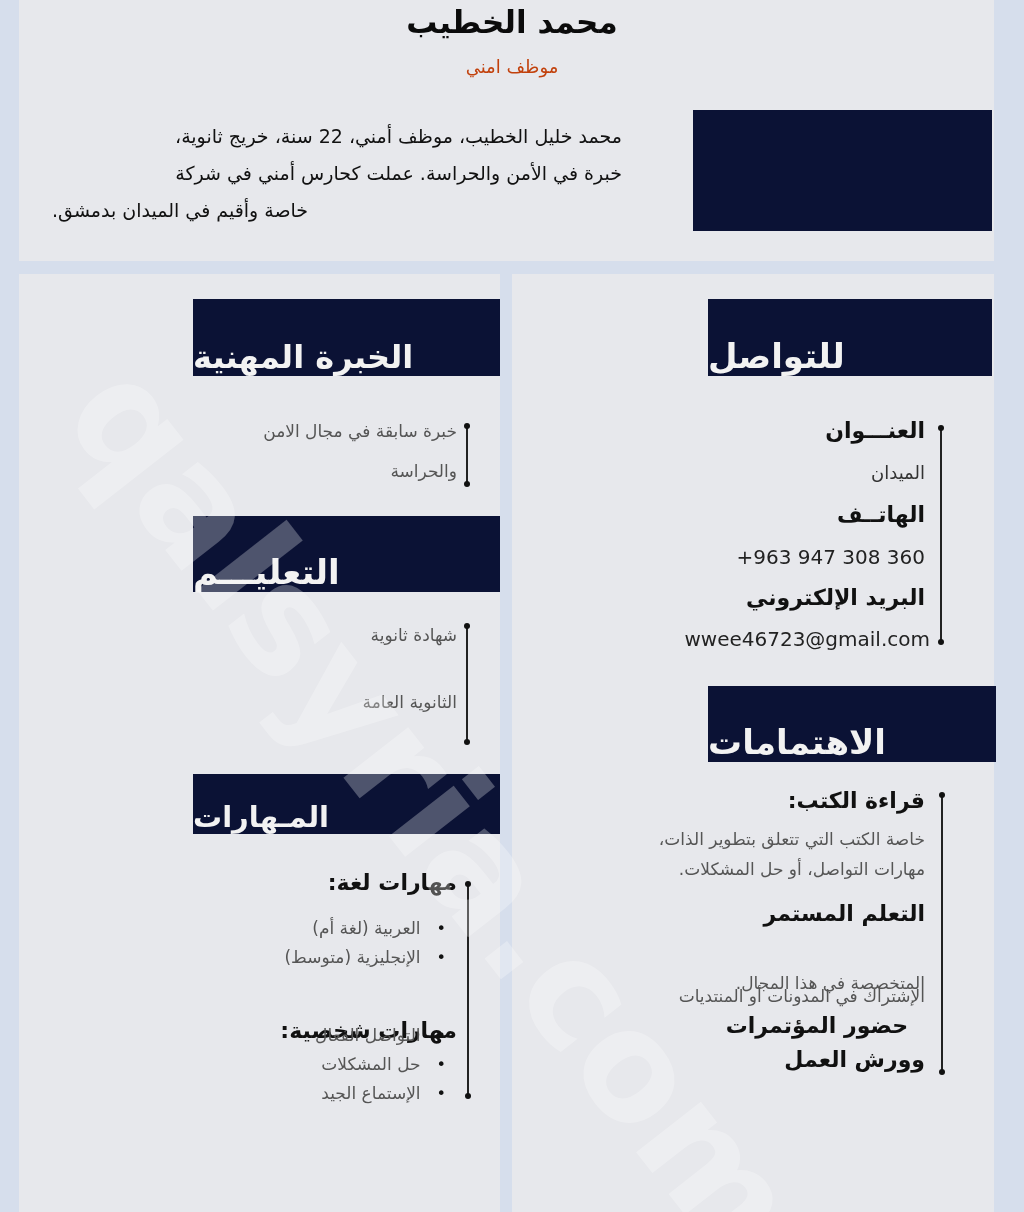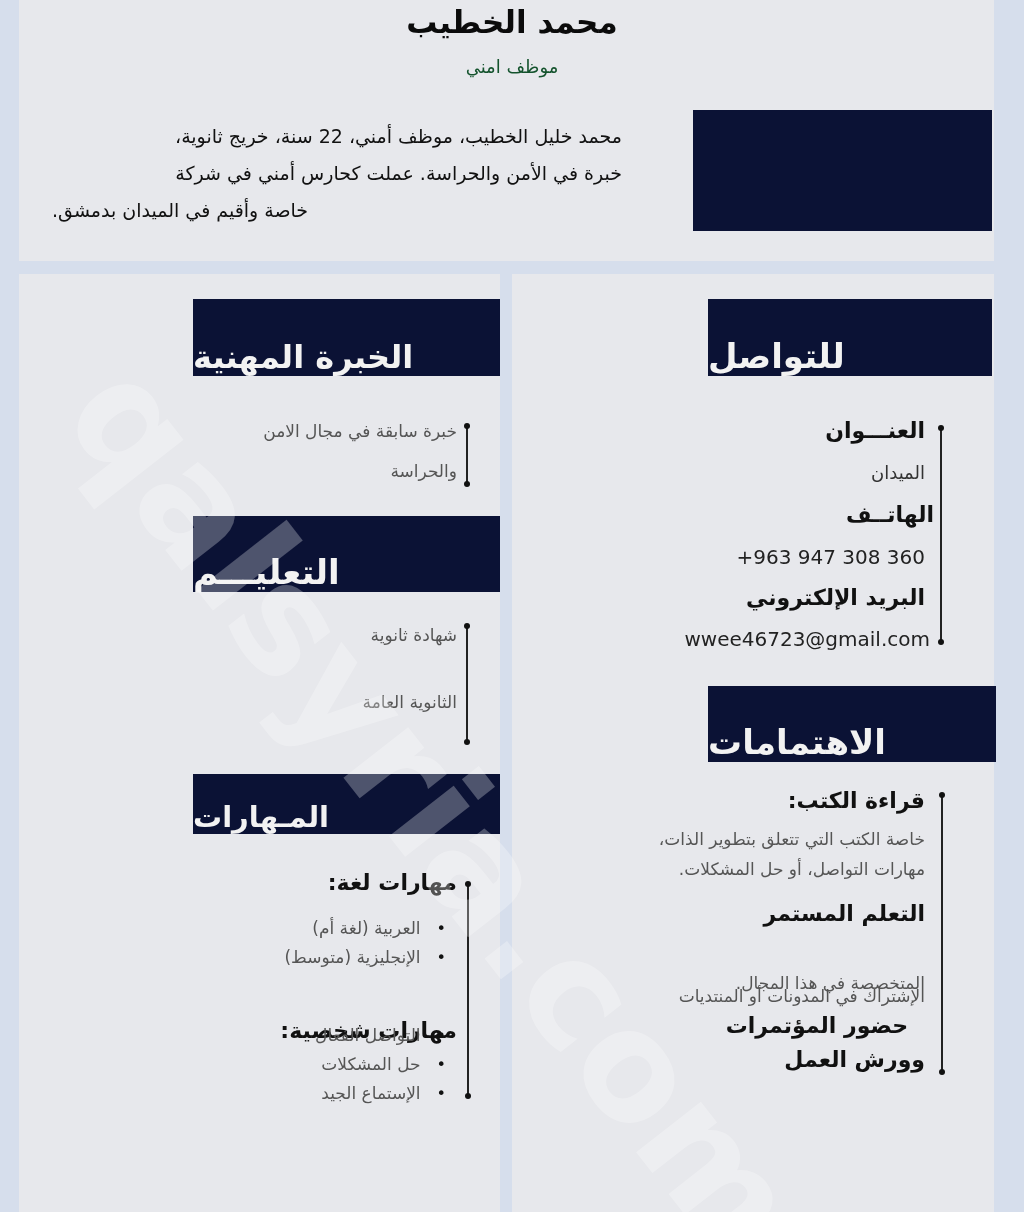--- a/index.html
+++ b/index.html
@@ -15,21 +15,21 @@
   #left-panel { left: 19px; top: 274px; width: 481px; height: 938px; }
   #right-panel { left: 512px; top: 274px; width: 482px; height: 938px; }
 
   .name {
     position: absolute; left: 0; width: 1024px; top: 4px;
     text-align: center; font-size: 31px; font-weight: bold; color: #0b0b0b;
     direction: rtl;
   }
   .job-title {
     position: absolute; left: 0; width: 1024px; top: 56px;
-    text-align: center; font-size: 18px; color: #14532d; direction: rtl;
+    text-align: center; font-size: 18px; color: #c2410c; direction: rtl;
   }
   .about {
     position: absolute; left: 52px; top: 118px; width: 570px;
     font-size: 19px; line-height: 37px; color: #111; direction: rtl; text-align: right;
   }
   .header-box {
     position: absolute; background: #0b1235; color: #f2f2f2;
     font-weight: bold; direction: rtl; display: flex; align-items: flex-end;
     justify-content: flex-end; padding-right: 44px;
   }
@@ -88,21 +88,21 @@
 
 <div class="header-box" id="about-header" style="flex-direction:column;align-items:flex-end;justify-content:center;">
 </div>
 
 <div class="header-box" id="contact-header">
   <span>للتواصل</span>
 </div>
 <div class="timeline-line" style="left:940px;top:428px;height:214px;"></div>
 <div class="txt bold-label" style="right:99px;top:418px;">العنـــوان</div>
 <div class="txt plain" style="right:99px;top:462px;">الميدان</div>
-<div class="txt bold-label" style="right:90px;top:502px;text-align:right;">الهاتــف</div>
+<div class="txt bold-label" style="right:99px;top:502px;text-align:right;">الهاتــف</div>
 <div class="txt plain ltr" style="right:99px;top:545px;font-size:20px;color:#222;">+963 947 308 360</div>
 <div class="txt bold-label" style="right:99px;top:585px;">البريد الإلكتروني</div>
 <div class="txt plain ltr" style="right:94px;top:627px;font-size:20px;color:#222;">wwee46723@gmail.com</div>
 
 <div class="header-box" id="interests-header">
   <span>الاهتمامات</span>
 </div>
 <div class="timeline-line" style="left:941px;top:795px;height:277px;"></div>
 <div class="txt bold-label" style="right:99px;top:788px;">قراءة الكتب:</div>
 <div class="txt light" style="right:99px;top:829px;">خاصة الكتب التي تتعلق بتطوير الذات،</div>

